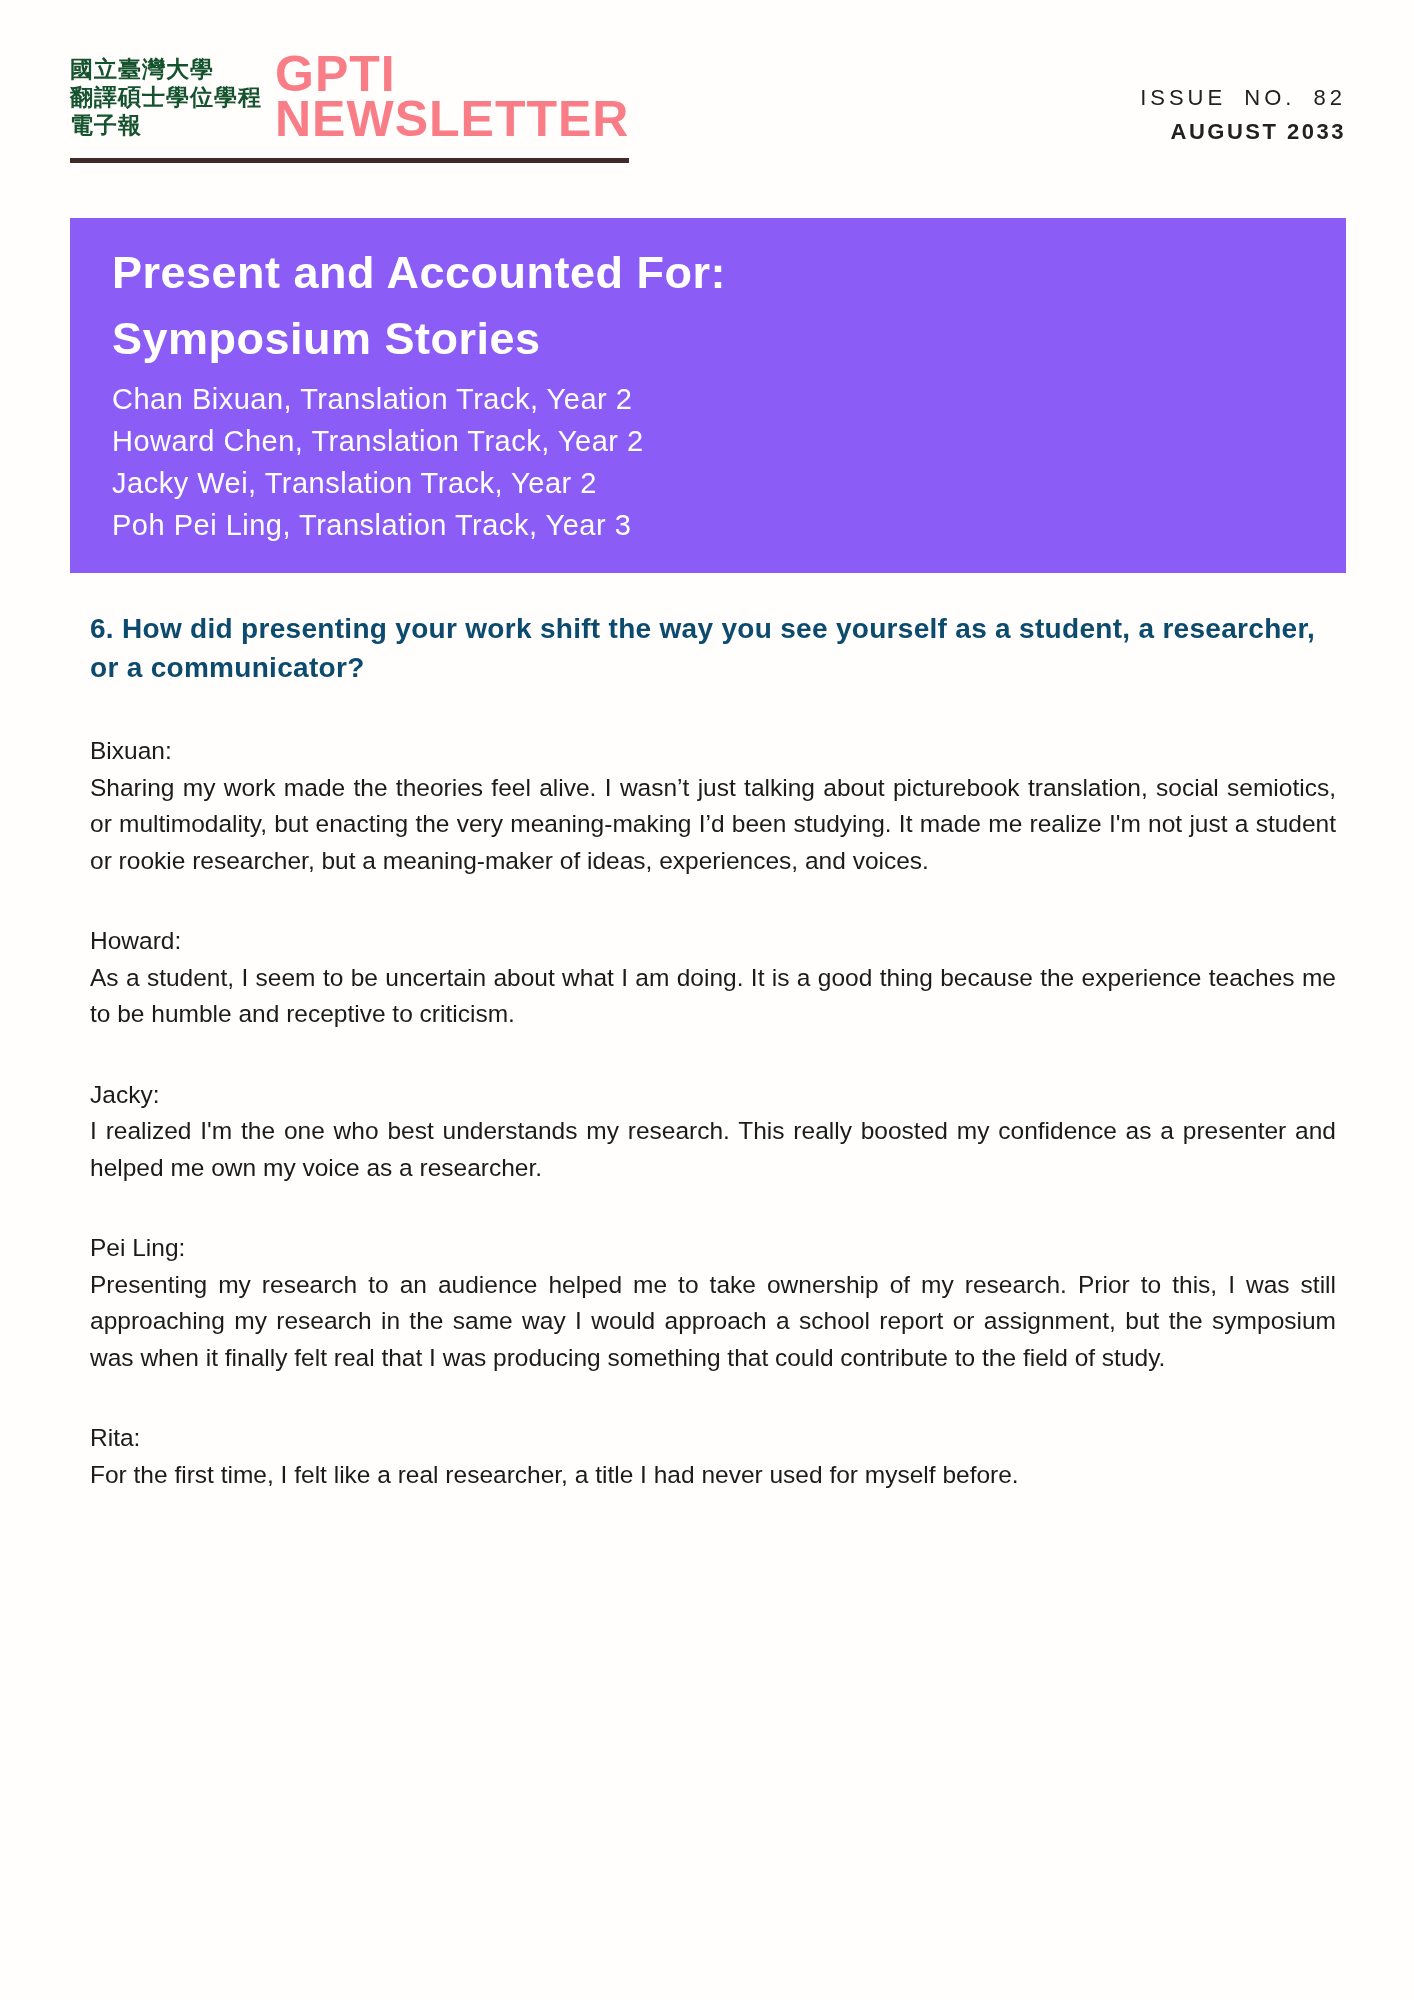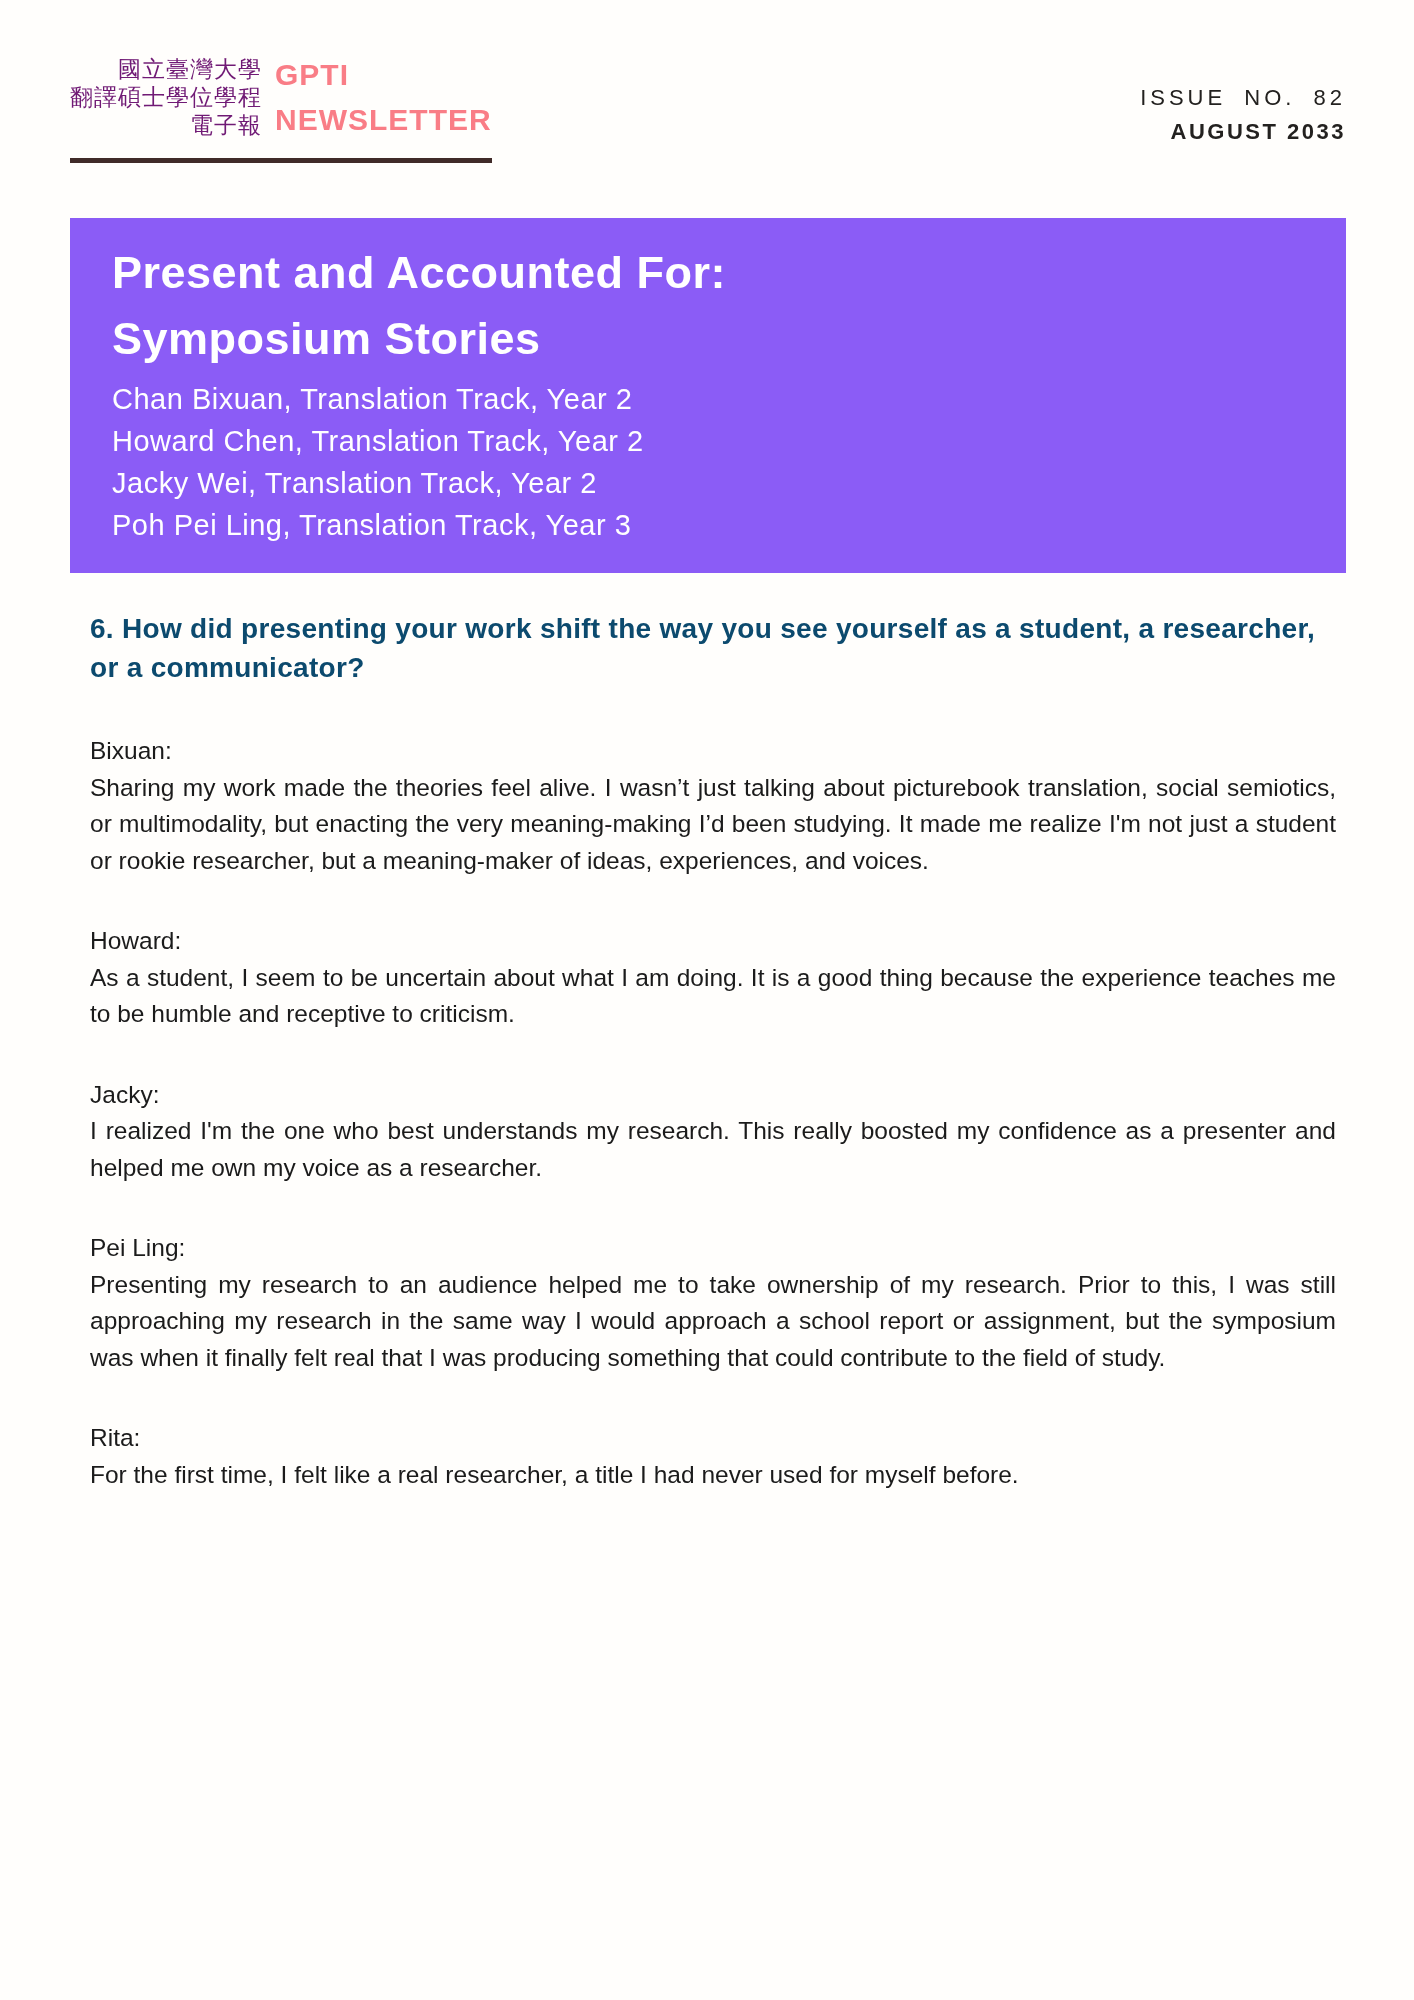--- a/index.html
+++ b/index.html
@@ -31,26 +31,26 @@
     display: inline-block;
   }
   .logo {
     display: flex;
     align-items: center;
     gap: 13px;
   }
   .cjk {
     font-size: 23px;
     line-height: 28px;
-    text-align: right;
-    color: #701a75;
+    color: #14532d;
     letter-spacing: 1px;
+    font-weight: bold;
   }
   .brand {
-    font-size: 30px;
+    font-size: 50px;
     line-height: 45px;
     font-weight: 700;
     color: #F97D86;
     letter-spacing: 1px;
   }
   .divider {
     height: 5px;
     background: #402B29;
     margin-top: 16px;
   }

